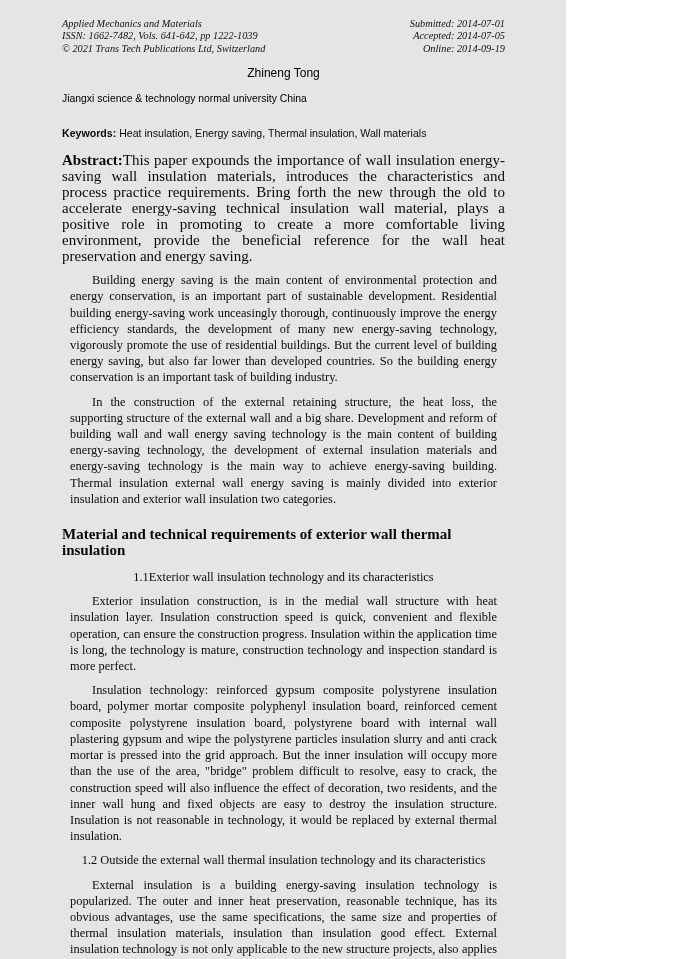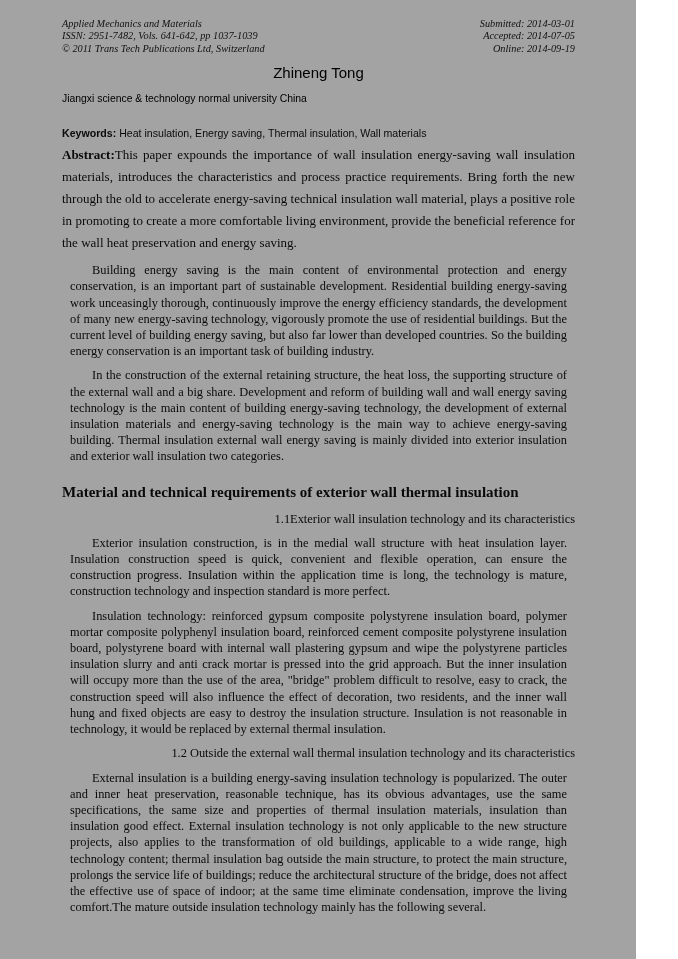--- a/index.html
+++ b/index.html
@@ -9,23 +9,23 @@
   }
   body {
     width: 678px;
     height: 959px;
     overflow: hidden;
     font-family: "Liberation Serif", "DejaVu Serif", serif;
     color: #0a0a0a;
   }
   .page {
     position: relative;
-    width: 636px;
+    width: 566px;
     height: 959px;
-    background: #a3a3a3;
+    background: #e5e5e5;
     box-sizing: border-box;
     padding: 18px 61px 0 62px;
   }
 
   
   .journal-header {
     display: flex;
     justify-content: space-between;
     align-items: flex-start;
     font-family: "Liberation Serif", "DejaVu Serif", serif;
@@ -47,21 +47,21 @@
     font-size: 15.2px;
     line-height: 19px;
     letter-spacing: 0.1px;
     color: #000;
   }
   .author {
     margin-top: 9px;
     text-align: center;
     font-family: "Liberation Sans", "DejaVu Sans", sans-serif;
     font-weight: normal;
-    font-size: 15px;
+    font-size: 12px;
     line-height: 18px;
     color: #000;
   }
   .affiliation {
     margin-top: 10px;
     text-align: left;
     font-family: "Liberation Sans", "DejaVu Sans", sans-serif;
     font-size: 10.4px;
     line-height: 14px;
     color: #000;
@@ -74,23 +74,23 @@
     font-size: 10.6px;
     line-height: 14px;
     text-align: left;
   }
   .keywords .kw-label {
     font-weight: bold;
   }
 
   
   .abstract {
-    margin-top: 4px;
-    font-size: 13px;
-    line-height: 22px;
+    margin-top: 12px;
+    font-size: 15px;
+    line-height: 16px;
     text-align: justify;
     text-justify: inter-word;
   }
   .abstract .ab-label {
     font-weight: bold;
   }
   p.body {
     margin: 8px;
     font-size: 12.4px;
     line-height: 16.2px;
@@ -104,36 +104,36 @@
     margin-bottom: 11px;
     font-size: 15px;
     line-height: 16px;
     font-weight: bold;
     text-align: left;
   }
   .subsection {
     margin: 0;
     font-size: 12.4px;
     line-height: 16.2px;
-    text-align: right;
+    text-align: center;
   }
 </style>
 </head>
 <body>
 
 <div class="page">
 
   <div class="journal-header">
     <div class="left">
       <div>Applied Mechanics and Materials</div>
-      <div>ISSN: 2951-7482, Vols. 641-642, pp 1037-1039</div>
-      <div>© 2011 Trans Tech Publications Ltd, Switzerland</div>
+      <div>ISSN: 1662-7482, Vols. 641-642, pp 1222-1039</div>
+      <div>© 2021 Trans Tech Publications Ltd, Switzerland</div>
     </div>
     <div class="right">
-      <div>Submitted: 2014-03-01</div>
+      <div>Submitted: 2014-07-01</div>
       <div>Accepted: 2014-07-05</div>
       <div>Online: 2014-09-19</div>
     </div>
   </div>
 
   <div class="author">Zhineng Tong</div>
   <div class="affiliation">Jiangxi science &amp; technology normal university China</div>
 
   <div class="keywords">
     <span class="kw-label">Keywords:</span><span> </span><span>Heat insulation,  Energy saving, Thermal insulation, Wall materials</span>

